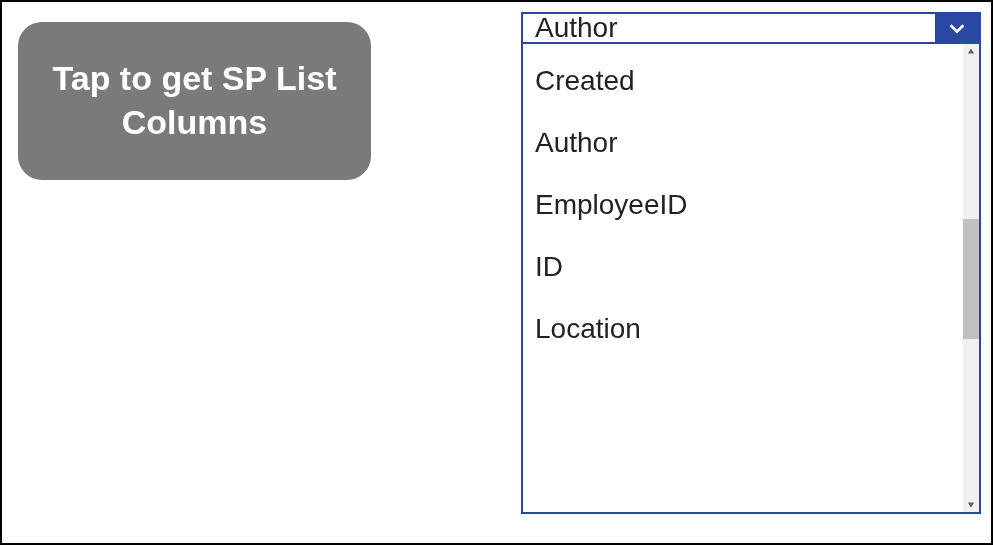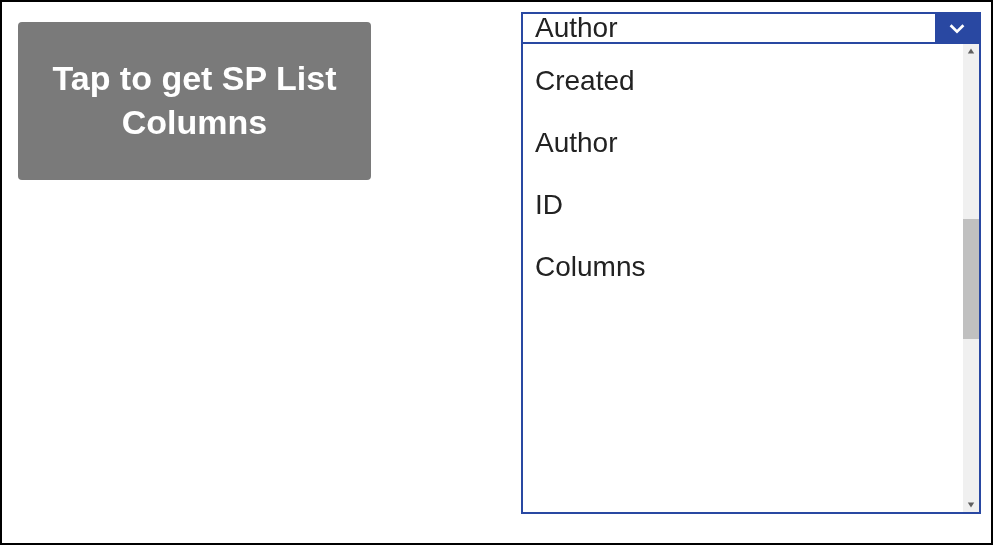--- a/index.html
+++ b/index.html
@@ -21,21 +21,21 @@
       height: 100%;
       padding: 12px;
     }
     .button {
       position: absolute;
       top: 20px;
       left: 16px;
       width: 353px;
       height: 158px;
       background: #7a7a7a;
-      border-radius: 4px;
+      border-radius: 24px;
       display: flex;
       align-items: center;
       justify-content: center;
       text-align: center;
       color: #fff;
       font-size: 34px;
       font-weight: 700;
       line-height: 1.28;
       padding: 10px 20px;
       cursor: pointer;
@@ -145,22 +145,23 @@
         <svg viewBox="0 0 24 24" fill="none" stroke="#fff" stroke-width="3">
           <polyline points="5 9 12 16 19 9"></polyline>
         </svg>
       </div>
     </div>
 
     <div class="dropdown-list">
       <div class="dropdown-items">
         <div class="dropdown-item">Created</div>
         <div class="dropdown-item">Author</div>
+        <div class="dropdown-item">EmployeeID</div>
         <div class="dropdown-item">ID</div>
-        <div class="dropdown-item">Columns</div>
+        <div class="dropdown-item">Location</div>
       </div>
 
       <div class="scrollbar-track">
         <div class="scroll-arrow up">
           <svg viewBox="0 0 10 10" fill="#606060">
               <polygon points="5,2 9,8 1,8"></polygon>
             </svg>
         </div>
         <div class="scrollbar-thumb"></div>
         <div class="scroll-arrow down">

